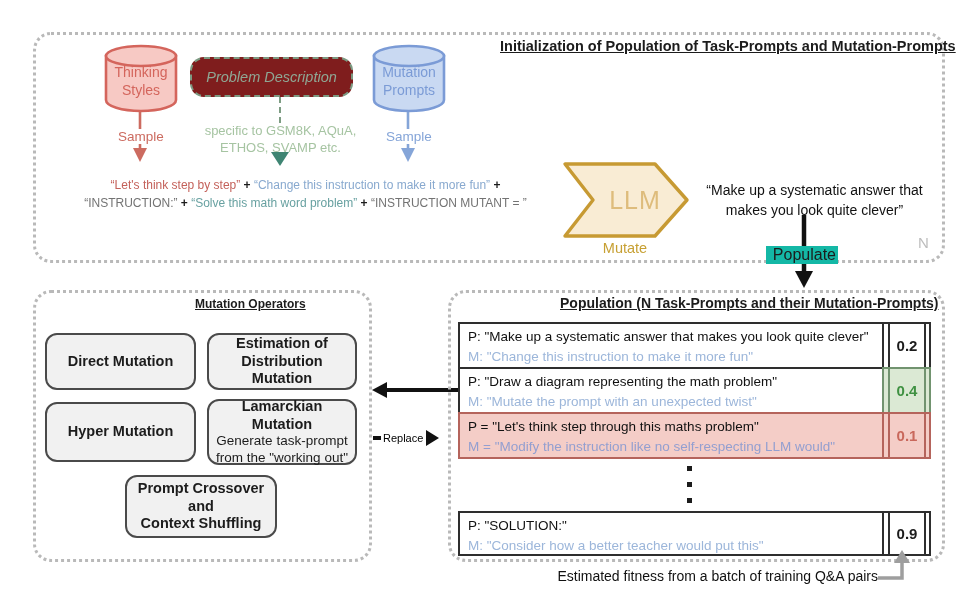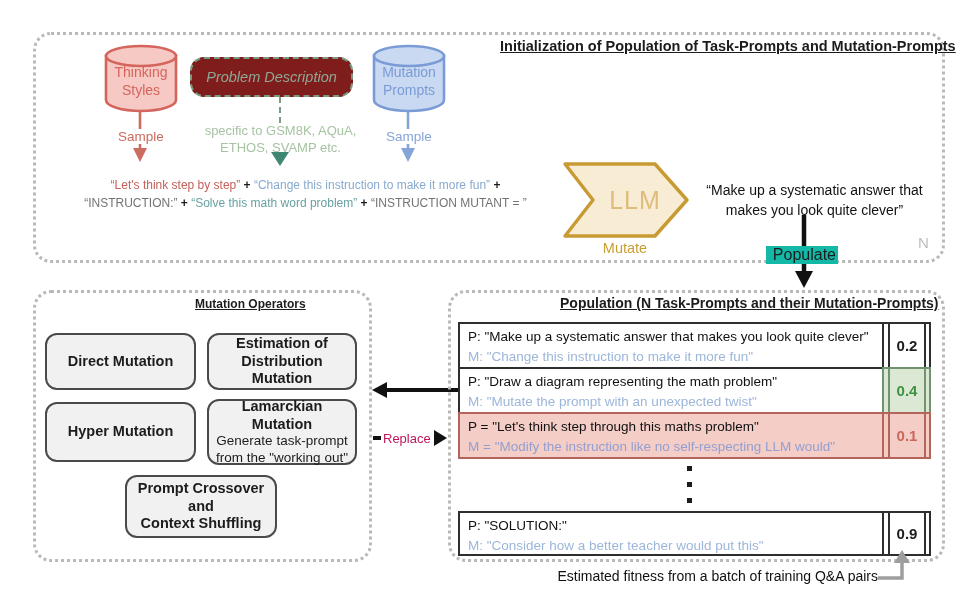--- a/index.html
+++ b/index.html
@@ -179,21 +179,21 @@
     <div class="op-sub">Generate task-prompt from the "working out"</div>
   </div>
 
   <svg class="abs" style="left:371px; top:381px;" width="112" height="18" viewBox="0 0 112 18">
     <line x1="110" y1="9" x2="15" y2="9" stroke="#111" stroke-width="4"></line>
     <polygon points="16,1 16,17 1,9" fill="#111"></polygon>
   </svg>
 
   <div class="abs" style="left:373px; top:429px; display:flex; align-items:center; gap:2px;">
     <div style="width:8px; height:3.5px; background:#111;"></div>
-    <span style="font-size:13px; color:#be185d;">Replace</span>
+    <span style="font-size:11px; color:#000000;">Replace</span>
     <svg width="15" height="18" viewBox="0 0 15 18">
       <polygon points="1,1 1,17 14,9" fill="#111"></polygon>
     </svg>
   </div>
 
   <div class="abs dashed-box" style="left:448px; top:290px; width:497px; height:272px;"></div>
 
   <div class="abs sec-title" style="left:560px; top:295px; width:382px; font-size:14px;">Population (N Task-Prompts and their Mutation-Prompts)</div>
 
   <div class="abs" style="left:458px; top:322px;">

